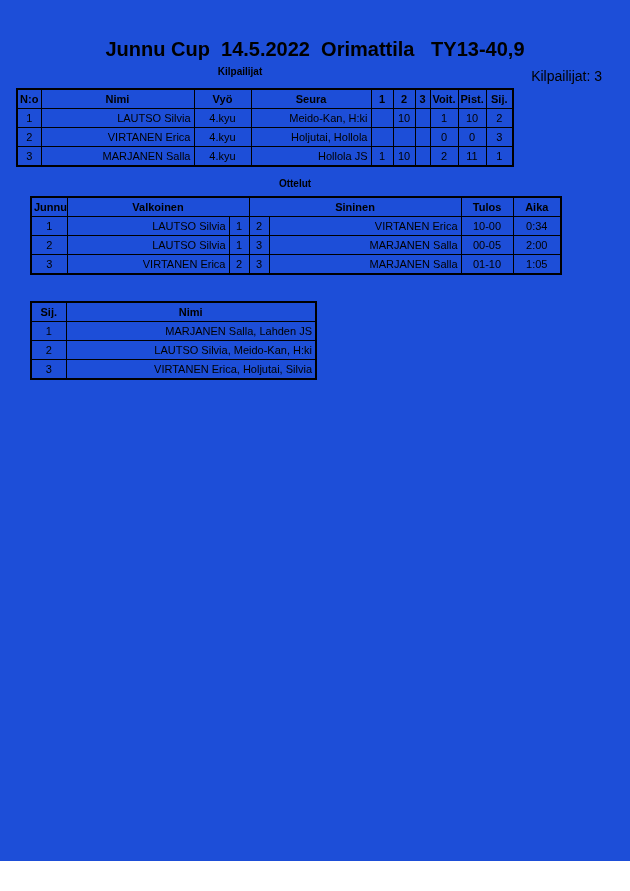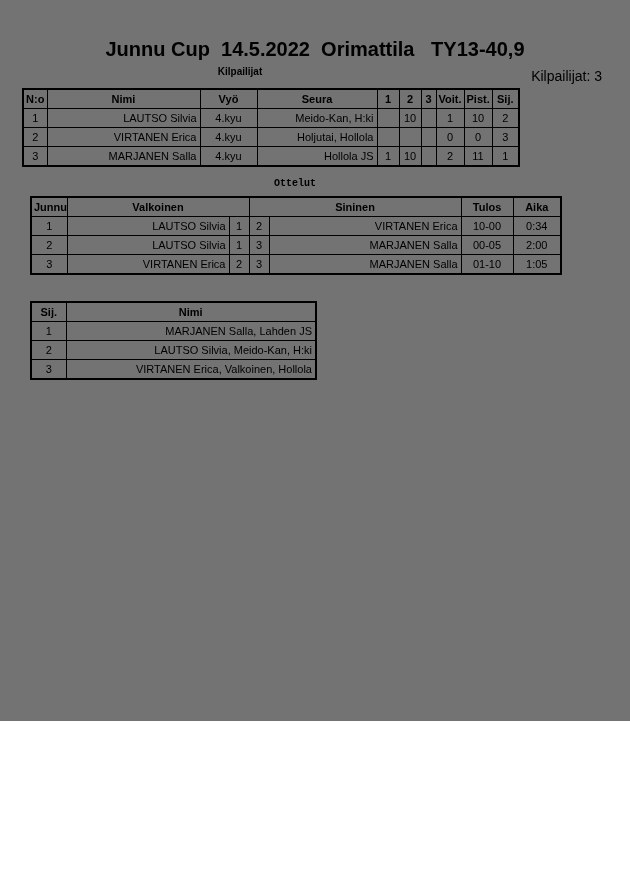--- a/index.html
+++ b/index.html
@@ -3,22 +3,22 @@
 <meta charset="utf-8">
 <style>
   html, body {
     margin: 0;
     padding: 0;
     background: #ffffff;
   }
   .page {
     position: relative;
     width: 630px;
-    height: 721px;
-    background: #737373;
+    height: 861px;
+    background: #1d4ed8;
     color: #000000;
     font-family: "Liberation Sans", sans-serif;
     overflow: hidden;
   }
   .title {
     position: absolute;
     top: 38px;
     left: 0;
     width: 630px;
     text-align: center;
@@ -32,39 +32,39 @@
     right: 28px;
     font-size: 14px;
   }
   .heading {
     position: absolute;
     font-weight: bold;
     font-size: 10px;
     text-align: center;
   }
   .heading-kilpailijat { top: 66px;  left: 30px; width: 420px; }
-  .heading-ottelut     { top: 178px; left: 30px; width: 530px; font-family: Liberation Mono, monospace; }
+  .heading-ottelut     { top: 178px; left: 30px; width: 530px; }
   .heading-tulokset    { top: 283px; left: 30px; width: 285px; }
 
   table {
     position: absolute;
     border-collapse: collapse;
     table-layout: fixed;
     font-size: 11px;
     border: 2px solid #000000;
   }
   th, td {
     border: 1px solid #000000;
     padding: 1px 3px;
     height: 16px;
     overflow: hidden;
     white-space: nowrap;
   }
   th { font-weight: bold; text-align: center; padding: 1px 2px; }
-  .t1 { top: 88px;  left: 22px; width: 496px; }
+  .t1 { top: 88px;  left: 16px; width: 496px; }
   .t2 { top: 196px; left: 30px; width: 530px; }
   .t3 { top: 301px; left: 30px; width: 285px; }
   .al { text-align: right; }
   .ac { text-align: center; }
 </style>
 </head>
 <body>
 
 <div class="page">
 
@@ -209,18 +209,18 @@
       <tr>
         <td class="ac">1</td>
         <td class="al">MARJANEN Salla, Lahden JS</td>
       </tr>
       <tr>
         <td class="ac">2</td>
         <td class="al">LAUTSO Silvia, Meido-Kan, H:ki</td>
       </tr>
       <tr>
         <td class="ac">3</td>
-        <td class="al">VIRTANEN Erica, Valkoinen, Hollola</td>
+        <td class="al">VIRTANEN Erica, Holjutai, Silvia</td>
       </tr>
     </tbody>
   </table>
 
 </div>
 
 </body></html>

